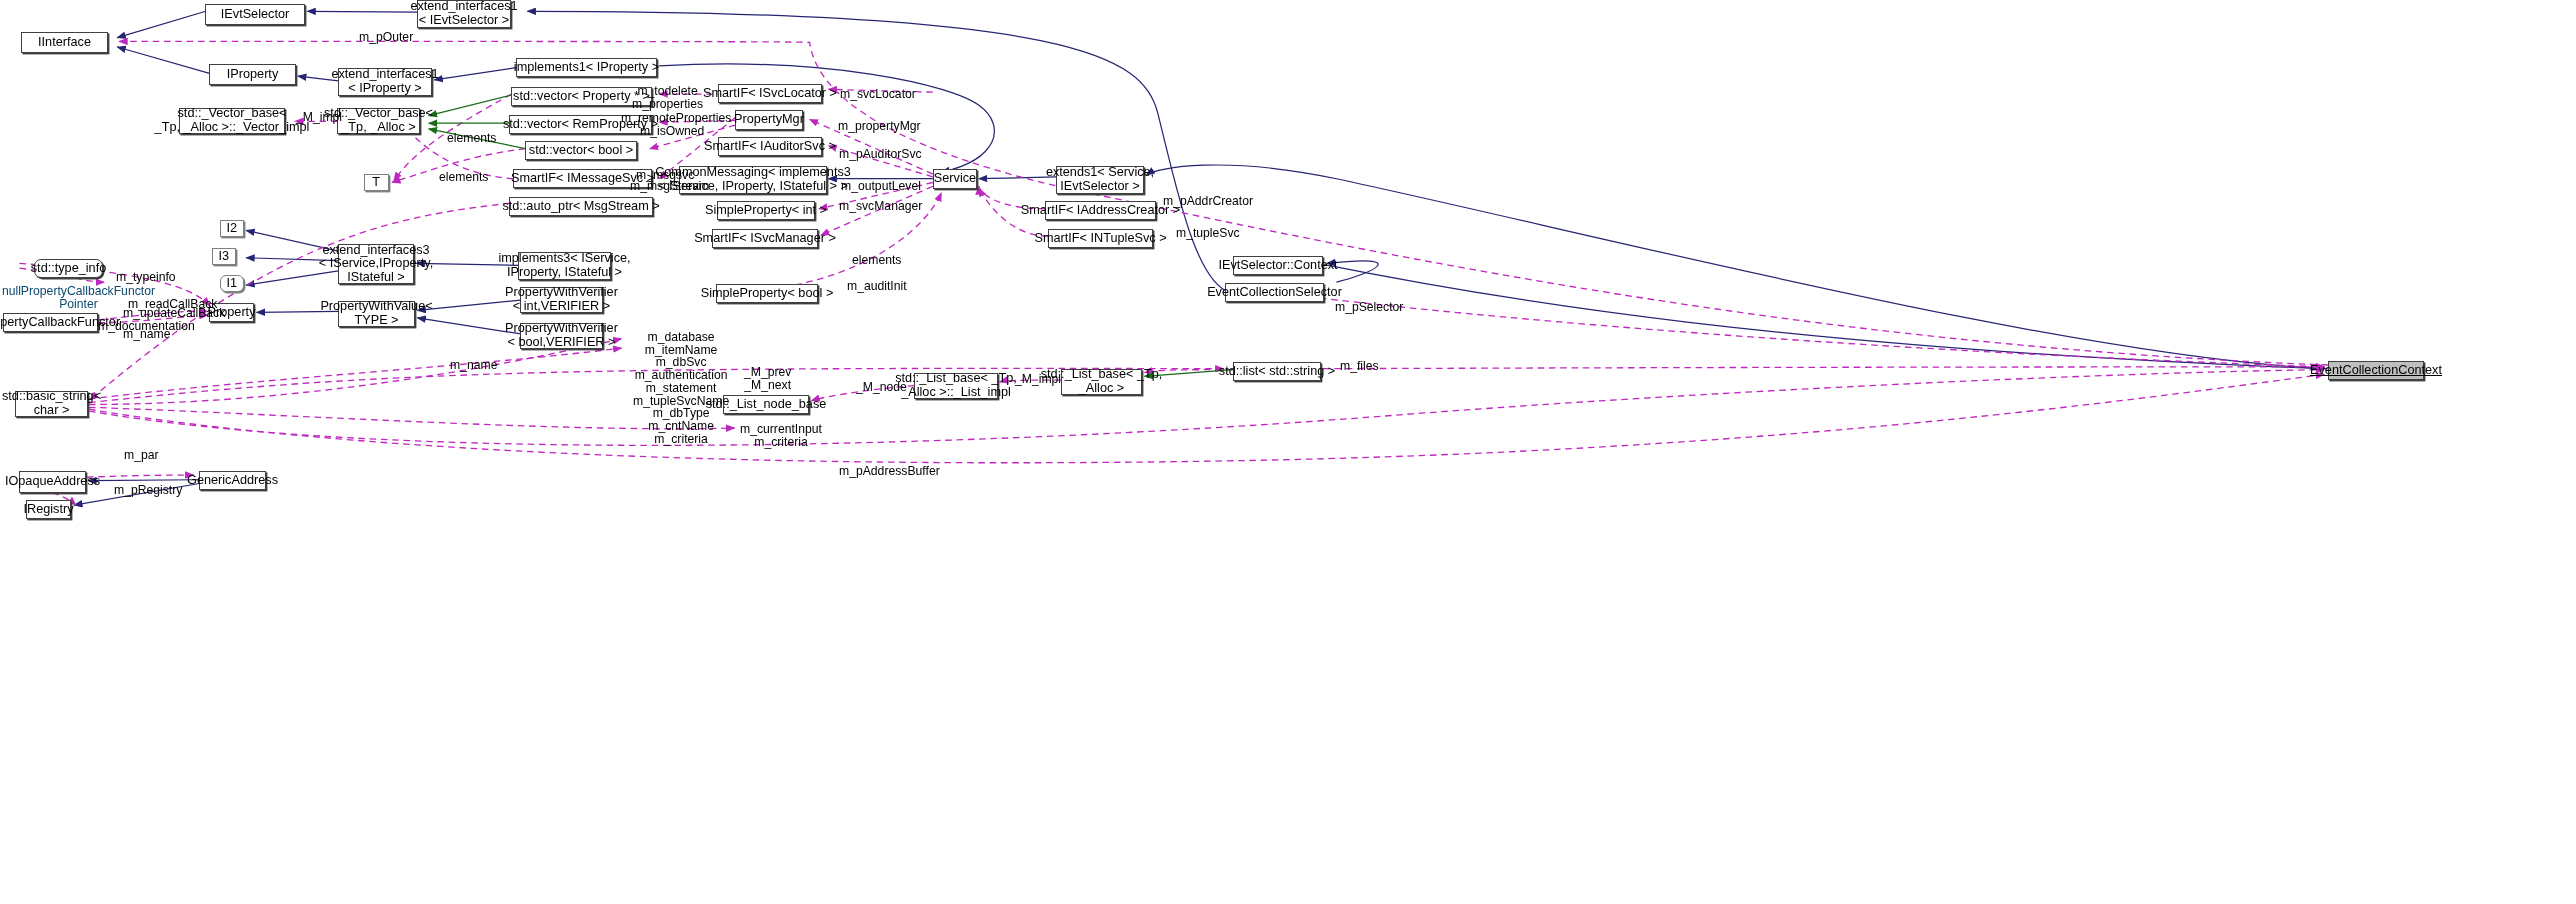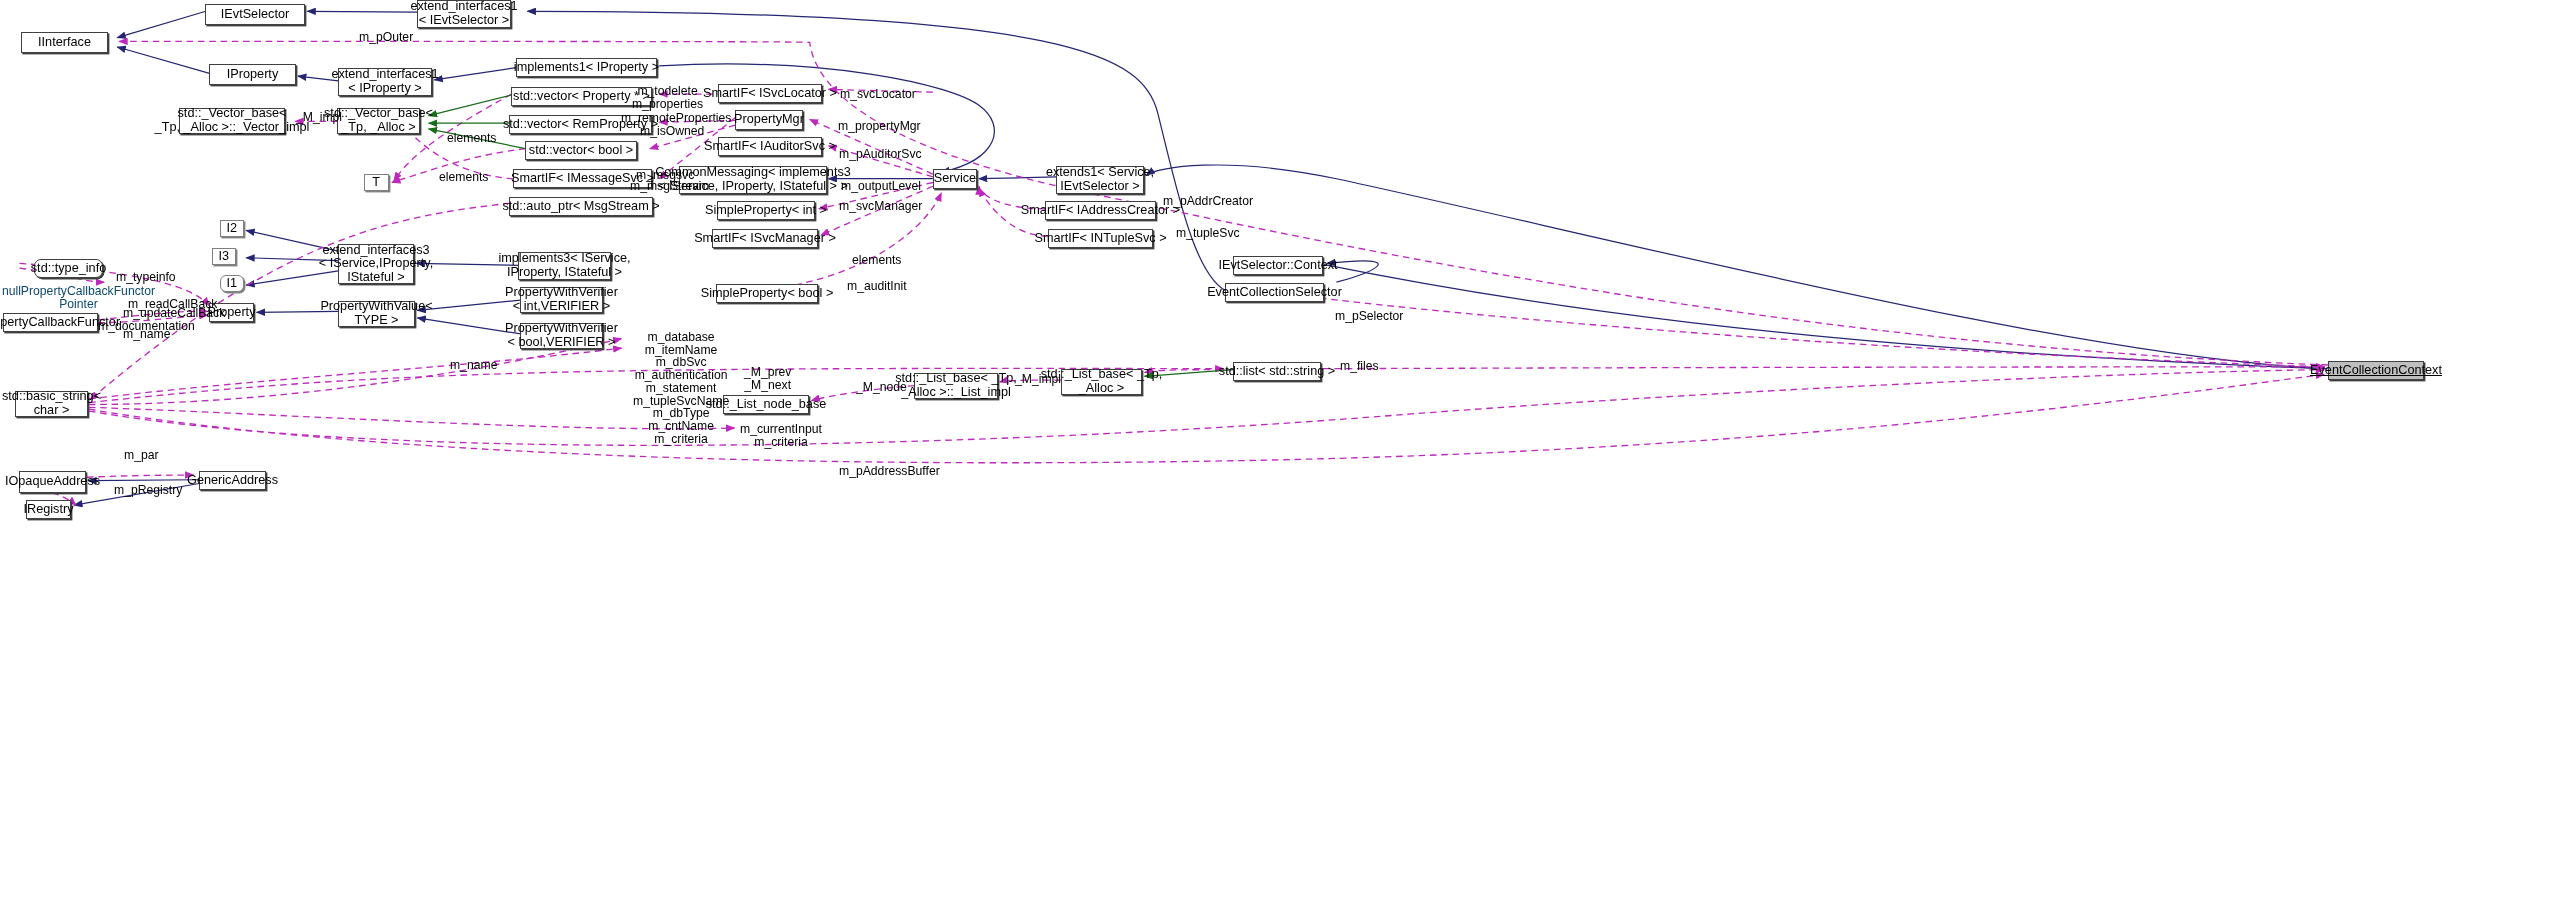--- a/index.html
+++ b/index.html
@@ -255,21 +255,21 @@
 m_statement
 m_tupleSvcName
 m_dbType
 m_cntName
 m_criteria</div>
       <div class="elabel" style="left: 744px; top: 366px;">_M_prev
 _M_next</div>
       <div class="elabel" style="left: 856px; top: 381px;">_M_node</div>
       <div class="elabel" style="left: 1015px; top: 373px;">_M_impl</div>
       <div class="elabel" style="left: 1340px; top: 360px;">m_files</div>
-      <div class="elabel" style="left: 1335px; top: 310px;">m_pSelector</div>
+      <div class="elabel" style="left: 1335px; top: 301px;">m_pSelector</div>
       <div class="elabel" style="left: 450px; top: 359px;">m_name</div>
       <div class="elabel" style="left: 740px; top: 423px;">m_currentInput
 m_criteria</div>
       <div class="elabel" style="left: 124px; top: 449px;">m_par</div>
       <div class="elabel" style="left: 114px; top: 484px;">m_pRegistry</div>
       <div class="elabel" style="left: 839px; top: 465px;">m_pAddressBuffer</div>
     </div>
   <div id="free-host">
       <div class="freetext" style="left: 1.9px; top: 285px;">nullPropertyCallbackFunctor
 Pointer</div>

